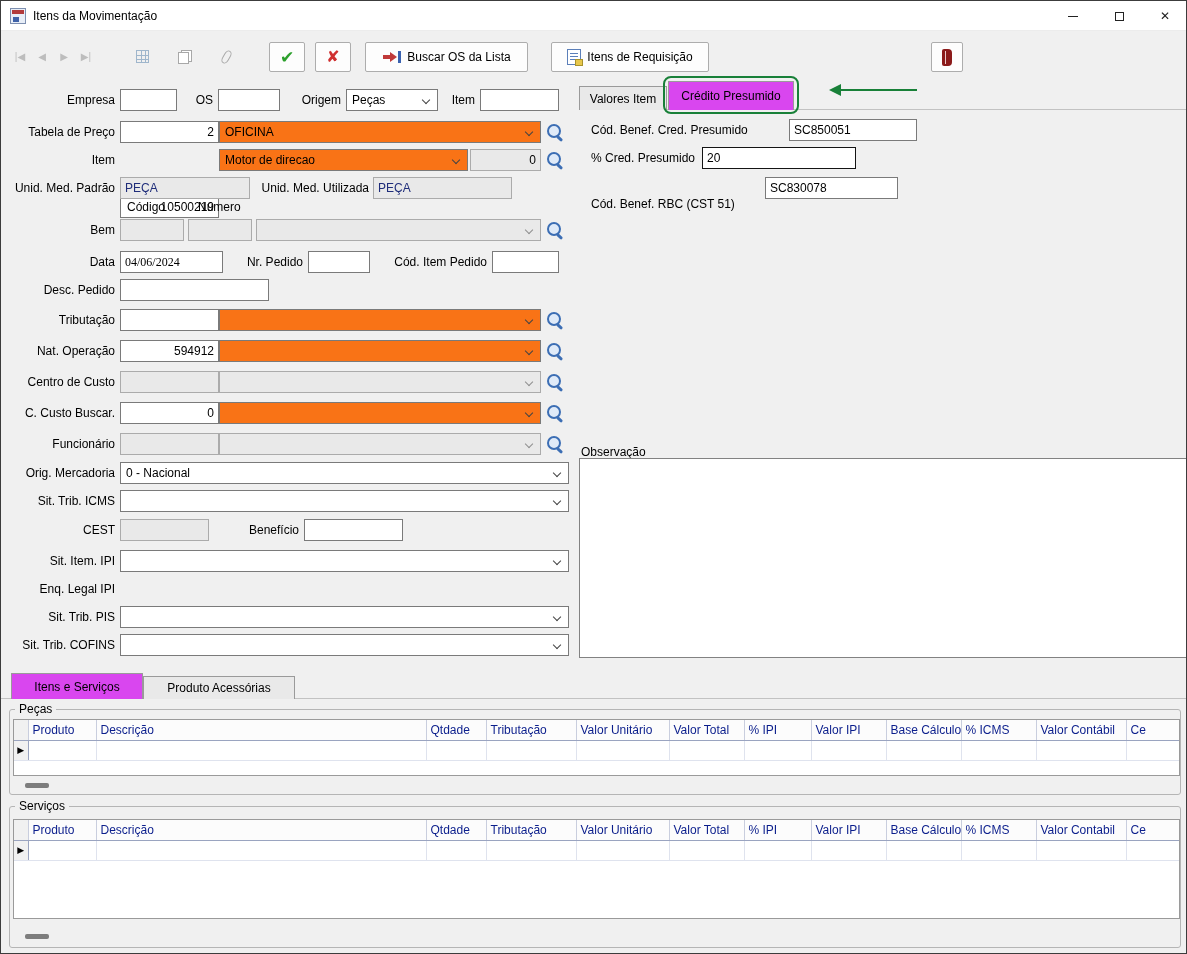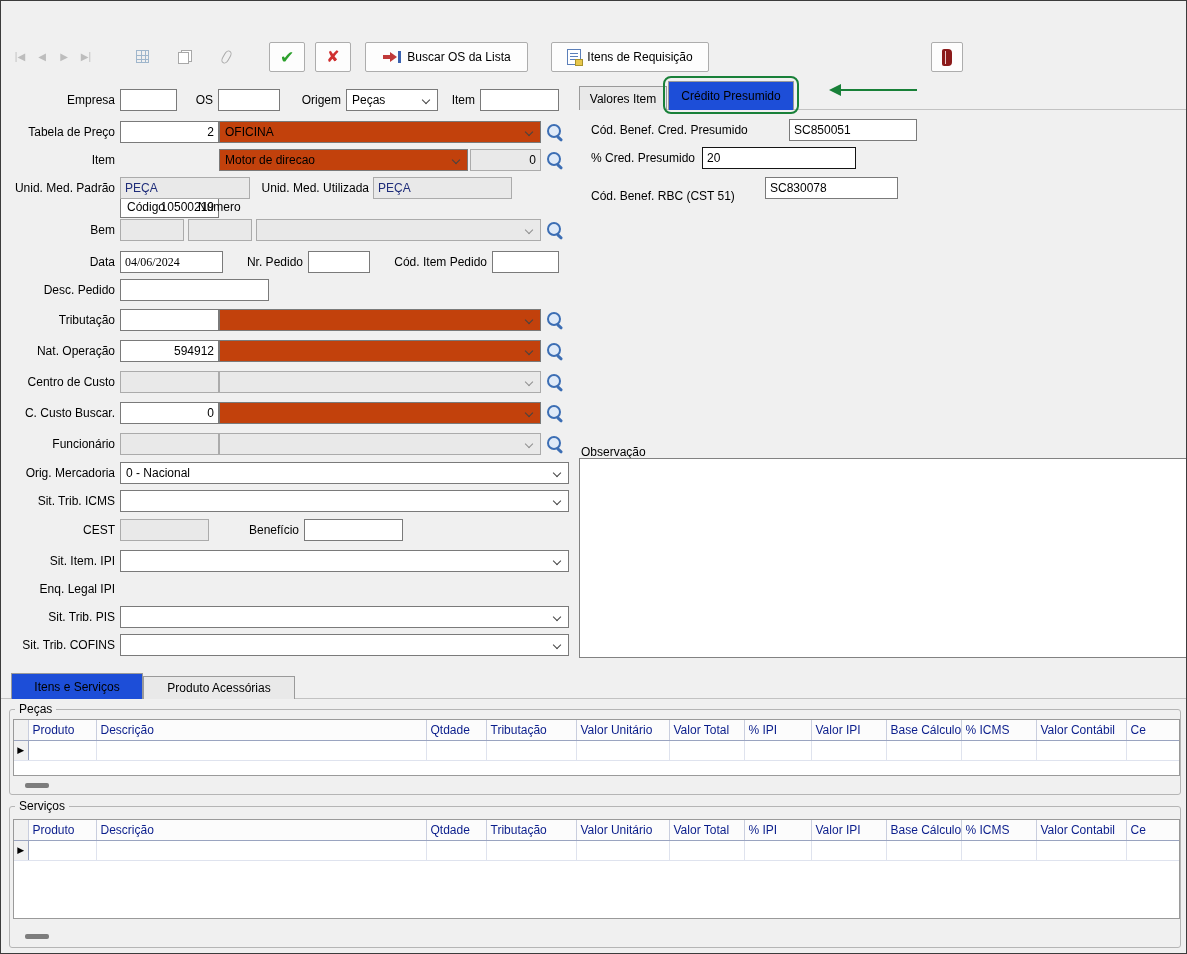--- a/index.html
+++ b/index.html
@@ -41,31 +41,31 @@
 
 .lbl{position:absolute;height:22px;line-height:22px;text-align:right;white-space:nowrap}
 .lbl.left{text-align:left}
 .tbx{position:absolute;height:22px;border:1px solid #7a7a7a;background:#fff;font-family:"Liberation Sans","DejaVu Sans",sans-serif;font-size:12px;padding:0 4px;color:#000}
 .tbx.num{text-align:right}
 .tbx.focused{border:1px solid #141414}
 .disp{position:absolute;height:22px;line-height:20px;border:1px solid #ababab;background:#e9e9e9;padding:0 4px;overflow:hidden;white-space:nowrap}
 .disp.num{text-align:right}
 .disp.navy{color:#1f2d7a}
 .combo{position:absolute;height:22px;border:1px solid #7a7a7a;background:#fff;line-height:20px;padding:0 20px 0 5px;cursor:default;overflow:hidden;white-space:nowrap}
-.combo.ylw{background:#c2410c}
+.combo.ylw{background:#f97316}
 .combo.dis{background:#e9e9e9;border-color:#ababab}
 .combo .chev{position:absolute;right:8px;top:7px;width:6px;height:6px;border-right:1px solid #444;border-bottom:1px solid #444;transform:rotate(45deg)}
 .combo.dis .chev{border-color:#8f8f8f}
 .mag{position:absolute;width:22px;height:22px;border:0;background:transparent;cursor:pointer}
 .mag-glass{position:absolute;left:2px;top:2px;width:18px;height:18px}
 .mag-glass::before{content:"";position:absolute;left:1px;top:1px;width:10px;height:10px;border:2px solid #3c6eb4;border-radius:50%;background:#dfeaf8}
 .mag-glass::after{content:"";position:absolute;left:12px;top:12px;width:7px;height:3px;background:#3c6eb4;border-radius:2px;transform:rotate(42deg);transform-origin:0 0}
 
 .tabline{position:absolute;height:1px;background:#c2c2c2}
-.tab{position:absolute;background:#1d4ed8;border:1px solid #9a9a9a;border-bottom:none;display:flex;align-items:center;justify-content:center;cursor:pointer;z-index:2;white-space:nowrap}
+.tab{position:absolute;background:#d946ef;border:1px solid #9a9a9a;border-bottom:none;display:flex;align-items:center;justify-content:center;cursor:pointer;z-index:2;white-space:nowrap}
 .tab.inactive{background:#e9e9e9;z-index:1}
 
 .anno-rect{position:absolute;border:2px solid #188038;border-radius:8px;pointer-events:none;z-index:5}
 .anno-line{position:absolute;height:2px;background:#188038;z-index:5}
 .anno-head{position:absolute;width:0;height:0;border-right:12px solid #188038;border-top:6px solid transparent;border-bottom:6px solid transparent;z-index:5}
 
 .groupbox{position:absolute;border:1px solid #b5b5b5;border-radius:3px}
 .gcaption{position:absolute;background:#f0f0f0;padding:0 4px;line-height:14px;z-index:2;white-space:nowrap}
 .grid{position:absolute;background:#fff;border:1px solid #9a9a9a;overflow:hidden}
 .grid table{border-collapse:collapse;table-layout:fixed;width:1192px}
@@ -75,20 +75,33 @@
 .grid td.sel{background:#f1f1f1;border-right:1px solid #9aa4c0;text-align:center;font-size:9px;padding:0;color:#000}
 .hscroll{position:absolute;height:10px;background:transparent}
 .hthumb{position:absolute;left:12px;top:3px;width:24px;height:5px;background:#7d7d7d;border-radius:2px}
 textarea.obs{position:absolute;border:1px solid #828282;background:#fff;resize:none;font-family:"Liberation Sans","DejaVu Sans",sans-serif;font-size:12px;padding:3px}
 </style>
 </head>
 <body>
 
 <div id="window">
 
+  <div class="titlebar">
+    <span class="appicon"></span>
+    <span class="title-text">Itens da Movimentação</span>
+    <button class="winbtn" style="left:1049px">
+        <span class="glyph-min"></span>
+      </button>
+    <button class="winbtn" style="left:1095px">
+        <span class="glyph-max"></span>
+      </button>
+    <button class="winbtn" style="left:1141px">
+        <span class="glyph-close">✕</span>
+      </button>
+  </div>
 
   <div class="toolbar"></div>
   <button class="navbtn" style="left:8px">
       <span>|◀</span>
     </button>
   <button class="navbtn" style="left:30px">
       <span>◀</span>
     </button>
   <button class="navbtn" style="left:52px">
       <span>▶</span>
@@ -261,21 +274,21 @@
     </div>
 
   <div class="anno-rect" style="left:662px;top:75px;width:136px;height:38px"></div>
   <div class="anno-head" style="left:828px;top:83px"></div>
   <div class="anno-line" style="left:840px;top:88px;width:76px"></div>
 
   <span class="lbl left" style="left:590px;top:118px;width:196px">Cód. Benef. Cred. Presumido</span>
   <input class="tbx" style="left: 788px; top: 118px; width: 128px;" value="SC850051">
   <span class="lbl left" style="left:590px;top:146px;width:110px">% Cred. Presumido</span>
   <input class="tbx focused" style="left: 701px; top: 146px; width: 154px;" value="20">
-  <span class="lbl left" style="left:590px;top:184px;width:172px">Cód. Benef. RBC (CST 51)</span>
+  <span class="lbl left" style="left:590px;top:192px;width:172px">Cód. Benef. RBC (CST 51)</span>
   <input class="tbx" style="left: 764px; top: 176px; width: 133px;" value="SC830078">
 
   <span class="lbl left" style="left:580px;top:440px;width:120px">Observação</span>
   <textarea class="obs" style="left: 578px; top: 457px; width: 608px; height: 200px;"></textarea>
 
   <div class="tabline" style="left:0px;top:697px;width:1187px"></div>
   <div class="tab" style="left:10px;top:672px;width:132px;height:26px">
       <span>Itens e Serviços</span>
     </div>
   <div class="tab inactive" style="left:142px;top:675px;width:152px;height:23px">

